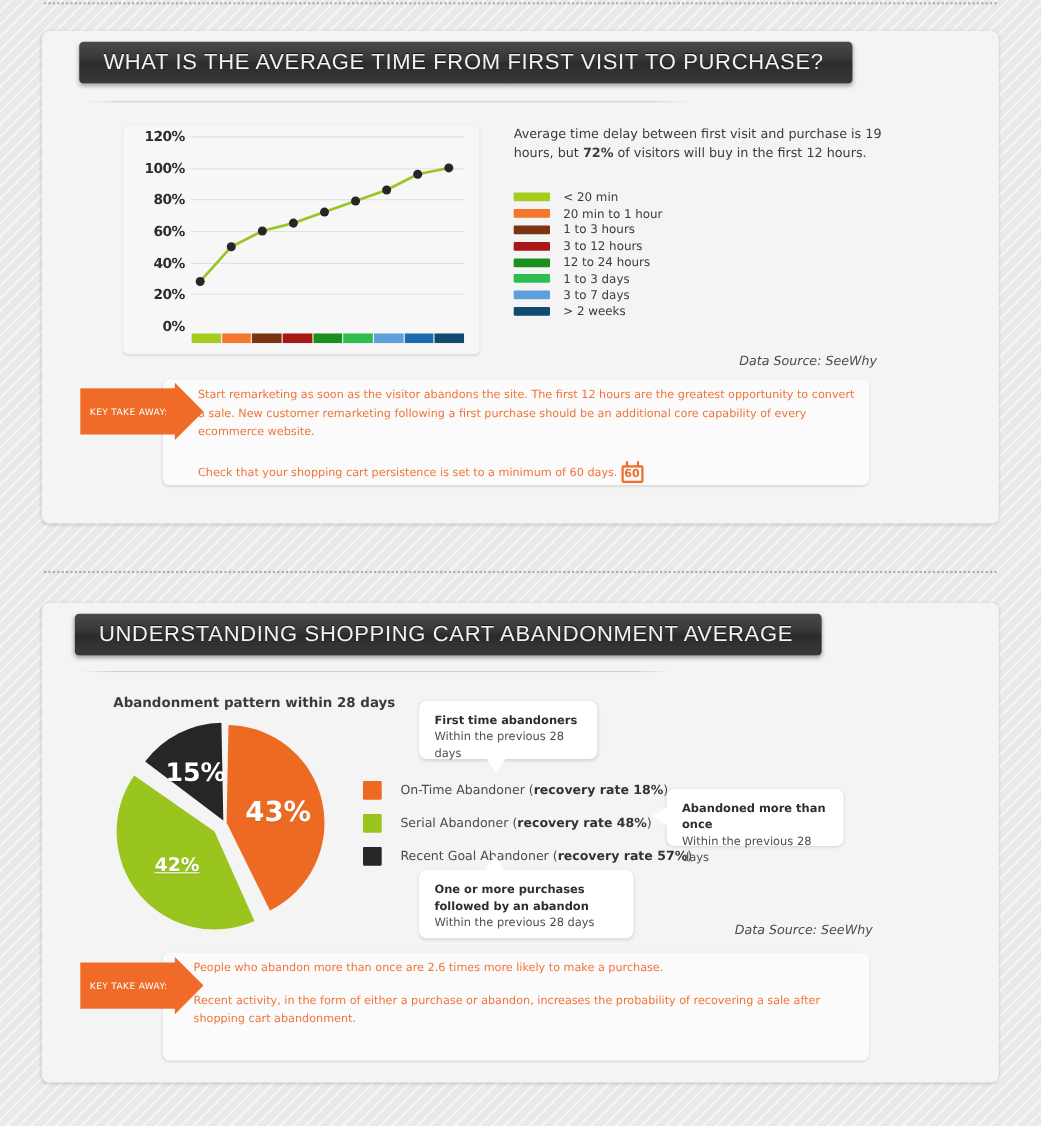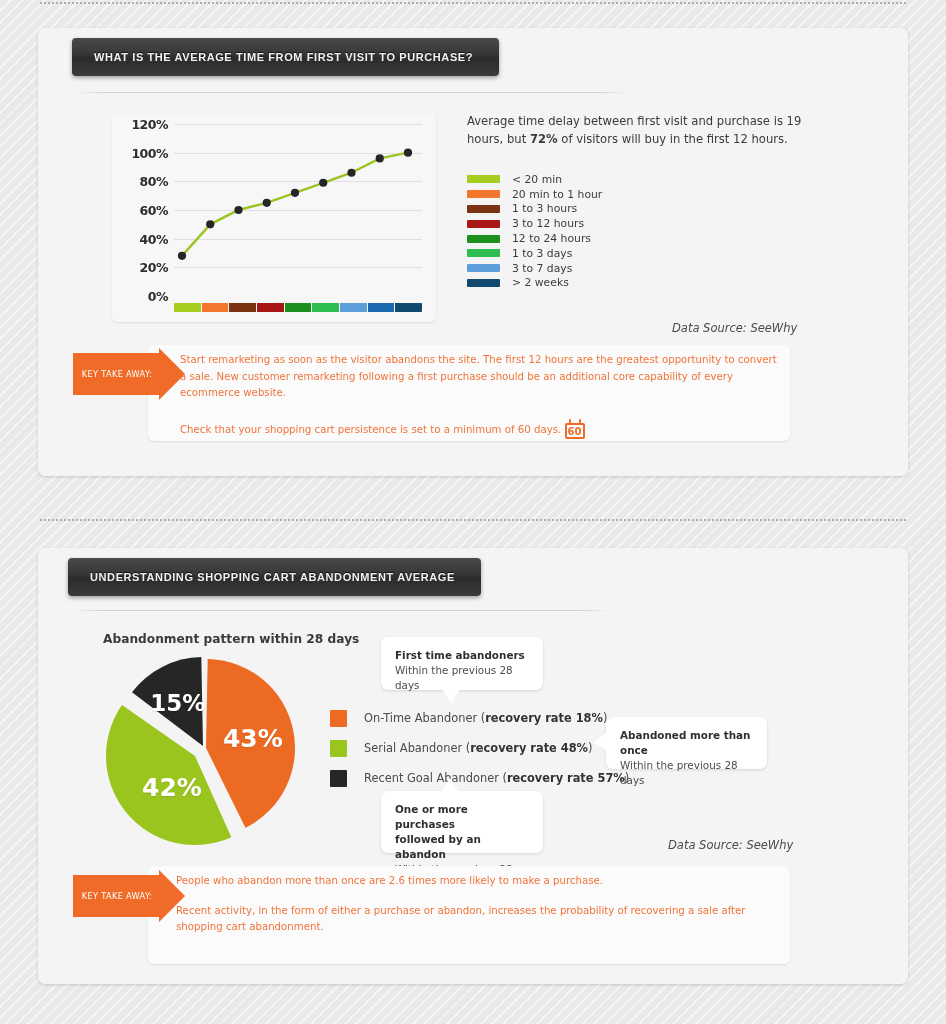--- a/index.html
+++ b/index.html
@@ -29,22 +29,22 @@
 
   .banner{
     position:absolute;height:38px;border-radius:4px;
     background:linear-gradient(180deg,#4a4a4a 0%,#373737 42%,#2b2b2b 52%,#3a3a3a 100%);
     box-shadow:0 2px 4px rgba(0,0,0,.35);
     display:flex;align-items:center;
     padding:0 26px 0 22px;
     box-sizing:border-box;
   }
   .banner-text{
-    color:#f2f2f2;font-size:11px;letter-spacing:.6px;
-    font-weight:700;white-space:nowrap;
+    color:#f2f2f2;font-size:20px;letter-spacing:.6px;
+    font-weight:400;white-space:nowrap;
     text-shadow:0 -1px 0 rgba(0,0,0,.7);
   }
   #banner-1{left:72px;top:38px;}
   #banner-2{left:68px;top:558px;}
 
   .hairline{
     position:absolute;height:1px;
     background:linear-gradient(90deg,rgba(200,200,200,0) 0%,#cfcfcf 6%,#cfcfcf 94%,rgba(200,200,200,0) 100%);
   }
   #hairline-1{left:76px;top:92px;width:552px;}
@@ -164,21 +164,21 @@
     font-family:"DejaVu Sans",sans-serif;
     padding:11px 14px;box-sizing:border-box;
   }
   .callout .c-bold{font-size:10.4px;font-weight:700;color:#2f2f2f;line-height:1.45;}
   .callout .c-sub{font-size:10.4px;color:#4d4d4d;line-height:1.45;}
   .c-tail{position:absolute;width:0;height:0;}
   #callout-1{left:381px;top:637px;width:162px;height:53px;}
   #tail-1{left:61px;top:52px;border-left:9px solid transparent;border-right:9px solid transparent;border-top:14px solid #fff;}
   #callout-2{left:606px;top:717px;width:161px;height:52px;}
   #tail-2{left:-13px;top:16px;border-top:9px solid transparent;border-bottom:9px solid transparent;border-right:14px solid #fff;}
-  #callout-3{left:381px;top:791px;width:162px;height:62px;}
+  #callout-3{left:381px;top:791px;width:195px;height:62px;}
   #tail-3{left:60px;top:-13px;border-left:9px solid transparent;border-right:9px solid transparent;border-bottom:14px solid #fff;}
 </style>
 </head>
 <body>
 
 <div class="dotted-divider" id="divider-top"></div>
 <div class="dotted-divider" id="divider-mid"></div>
 
 <div class="card" id="card-1"></div>
 
@@ -297,21 +297,21 @@
 
 <div id="pie-title">Abandonment pattern within 28 days</div>
 <div id="pie-wrap">
     <svg width="200" height="200" style="position: absolute; left: 3px; top: 0px;">
       <path d="M 96 92 L 97.70857237357238 3.016401621173671 A 89 89 0 0 1 135.43333598335198 171.78729230412623 Z" fill="#ed6a22"></path>
     </svg>
     <div class="pct" id="pct-43" style="left: 145.903px; top: 81.516px; font-size: 25px;">43%</div>
     <svg width="200" height="200" style="position: absolute; left: -8px; top: 8px;">
       <path d="M 96 92 L 132.34141097394325 173.24224177374083 A 89 89 0 0 1 23.00648304723427 41.07901726334907 Z" fill="#9ac41e"></path>
     </svg>
-    <div class="pct" id="pct-42" style="left: 65px; top: 130.635px; font-size: 25px;">42%</div>
+    <div class="pct" id="pct-42" style="left: 54px; top: 130.635px; font-size: 17px; text-decoration: underline;">42%</div>
     <svg width="200" height="200" style="position: absolute; left: 0px; top: -2px;">
       <path d="M 96 92 L 25.015030334554638 38.314489090669895 A 89 89 0 0 1 94.29142762642755 3.016401621173671 Z" fill="#262626"></path>
     </svg>
     <div class="pct" id="pct-15" style="left: 70.8812px; top: 47.1782px; font-size: 23px;">15%</div>
   </div>
 
 <div id="legend-2">
     <div class="legend2-row">
       <span class="legend2-sw" style="background: rgb(237, 106, 34);"></span>
       <span class="legend2-lb">On-Time Abandoner (<b>recovery rate 18%</b>)</span>

